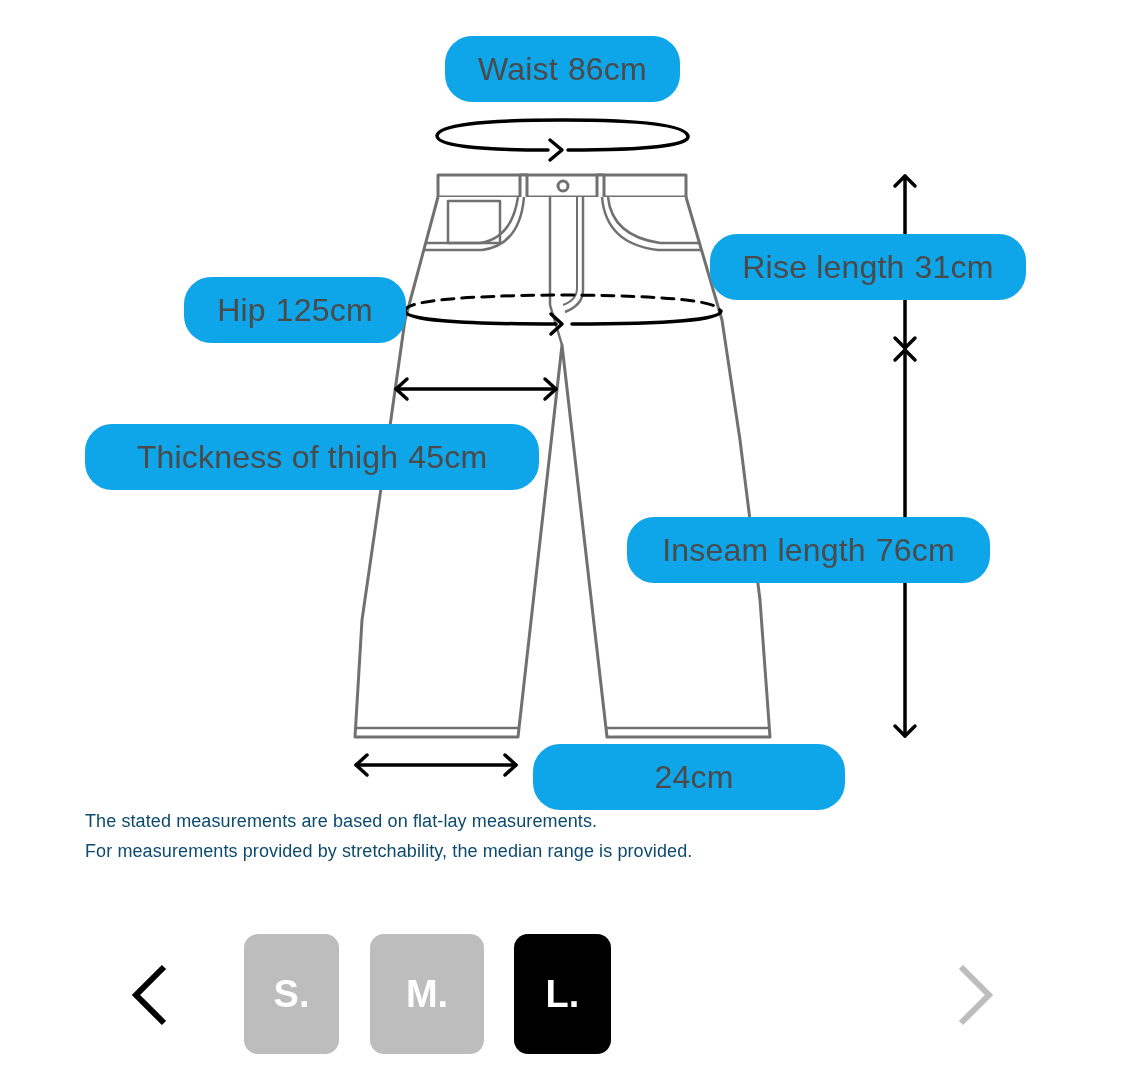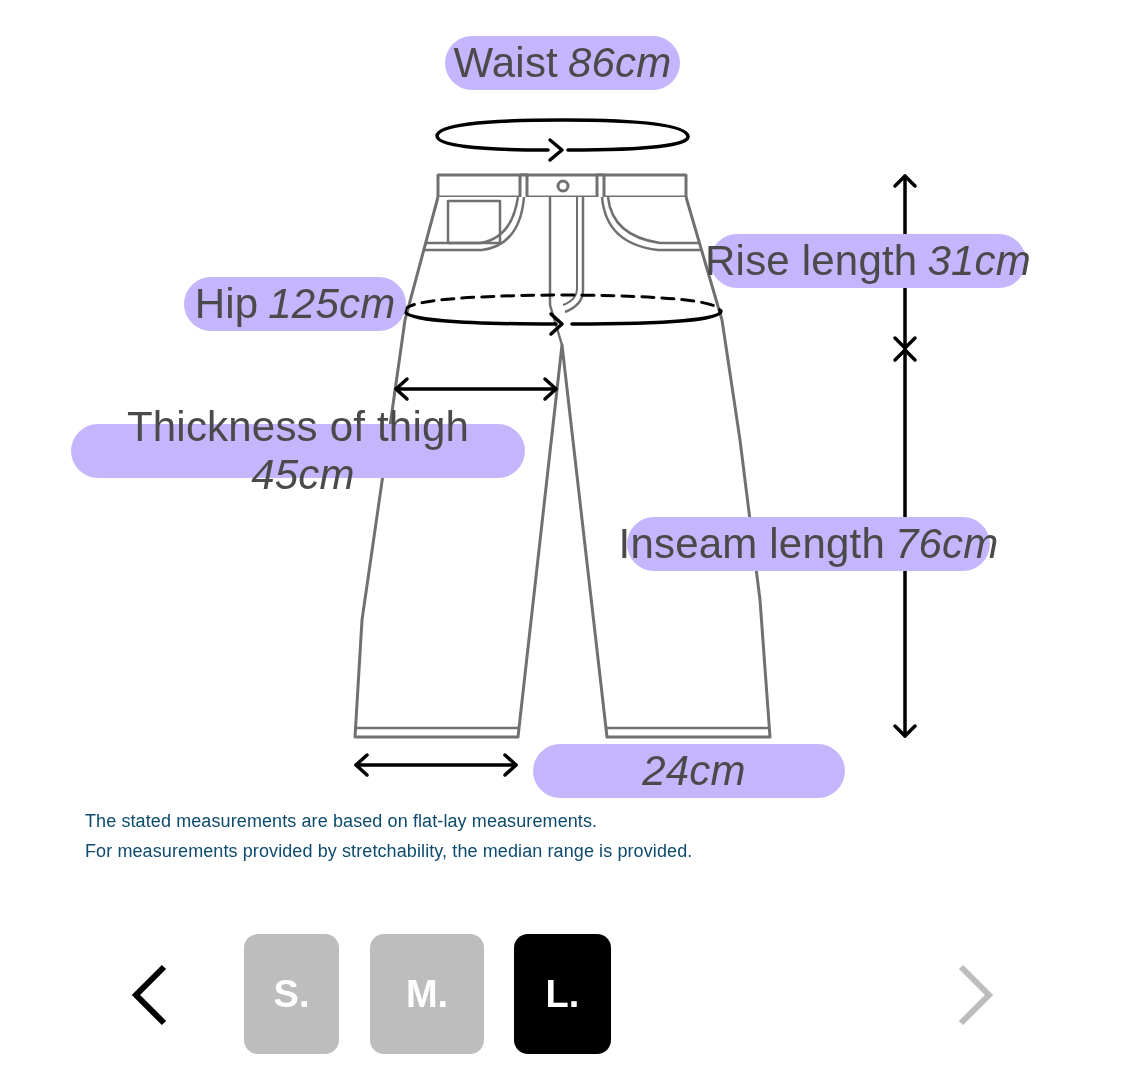--- a/index.html
+++ b/index.html
@@ -1,22 +1,22 @@
 <!DOCTYPE html>
 <html><head>
   <meta charset="utf-8">
   <style>
     html, body { margin: 0; padding: 0; background: #ffffff; }
     body { width: 1125px; height: 1066px; position: relative; overflow: hidden;
            font-family: "Liberation Sans", "DejaVu Sans", sans-serif; }
     #diagram { position: absolute; left: 0; top: 0; width: 1125px; height: 800px; }
-    .pill { position: absolute; background: #c4b5fd; border-radius: 27px; height: 54px;
+    .pill { position: absolute; background: #0ea5e9; border-radius: 27px; height: 66px;
             display: flex; align-items: center; justify-content: center;
-            color: #4a4a4a; font-size: 42px; white-space: nowrap; letter-spacing: 0.2px; }
-    .pill span.val { margin-left: 10px; font-style: italic; }
+            color: #4a4a4a; font-size: 32px; white-space: nowrap; letter-spacing: 0.2px; }
+    .pill span.val { margin-left: 10px; }
     .note { position: absolute; left: 85px; color: #0c4a6e; font-size: 18px; letter-spacing: 0.1px; }
     .size-btn { position: absolute; top: 934px; height: 120px; border-radius: 14px;
                 display: flex; align-items: center; justify-content: center;
                 font-size: 38px; font-weight: bold; color: #ffffff; cursor: pointer; }
     .size-btn.inactive { background: #bdbdbd; }
     .size-btn.active { background: #000000; }
     .nav-arrow { position: absolute; top: 955px; width: 60px; height: 80px; cursor: pointer; }
   </style>
 </head>
 <body>
@@ -82,21 +82,21 @@
   <span class="val">86cm</span>
 </div>
 <div class="pill" style="left:710px; top:234px; width:316px;">
   <span>Rise length</span>
   <span class="val">31cm</span>
 </div>
 <div class="pill" style="left:184px; top:277px; width:222px;">
   <span>Hip</span>
   <span class="val">125cm</span>
 </div>
-<div class="pill" style="left:71px; top:424px; width:454px;flex-direction:column;">
+<div class="pill" style="left:85px; top:424px; width:454px;">
   <span>Thickness of thigh</span>
   <span class="val">45cm</span>
 </div>
 <div class="pill" style="left:627px; top:517px; width:363px;">
   <span>Inseam length</span>
   <span class="val">76cm</span>
 </div>
 <div class="pill" style="left:533px; top:744px; width:312px;">
   <span class="val">24cm</span>
 </div>

